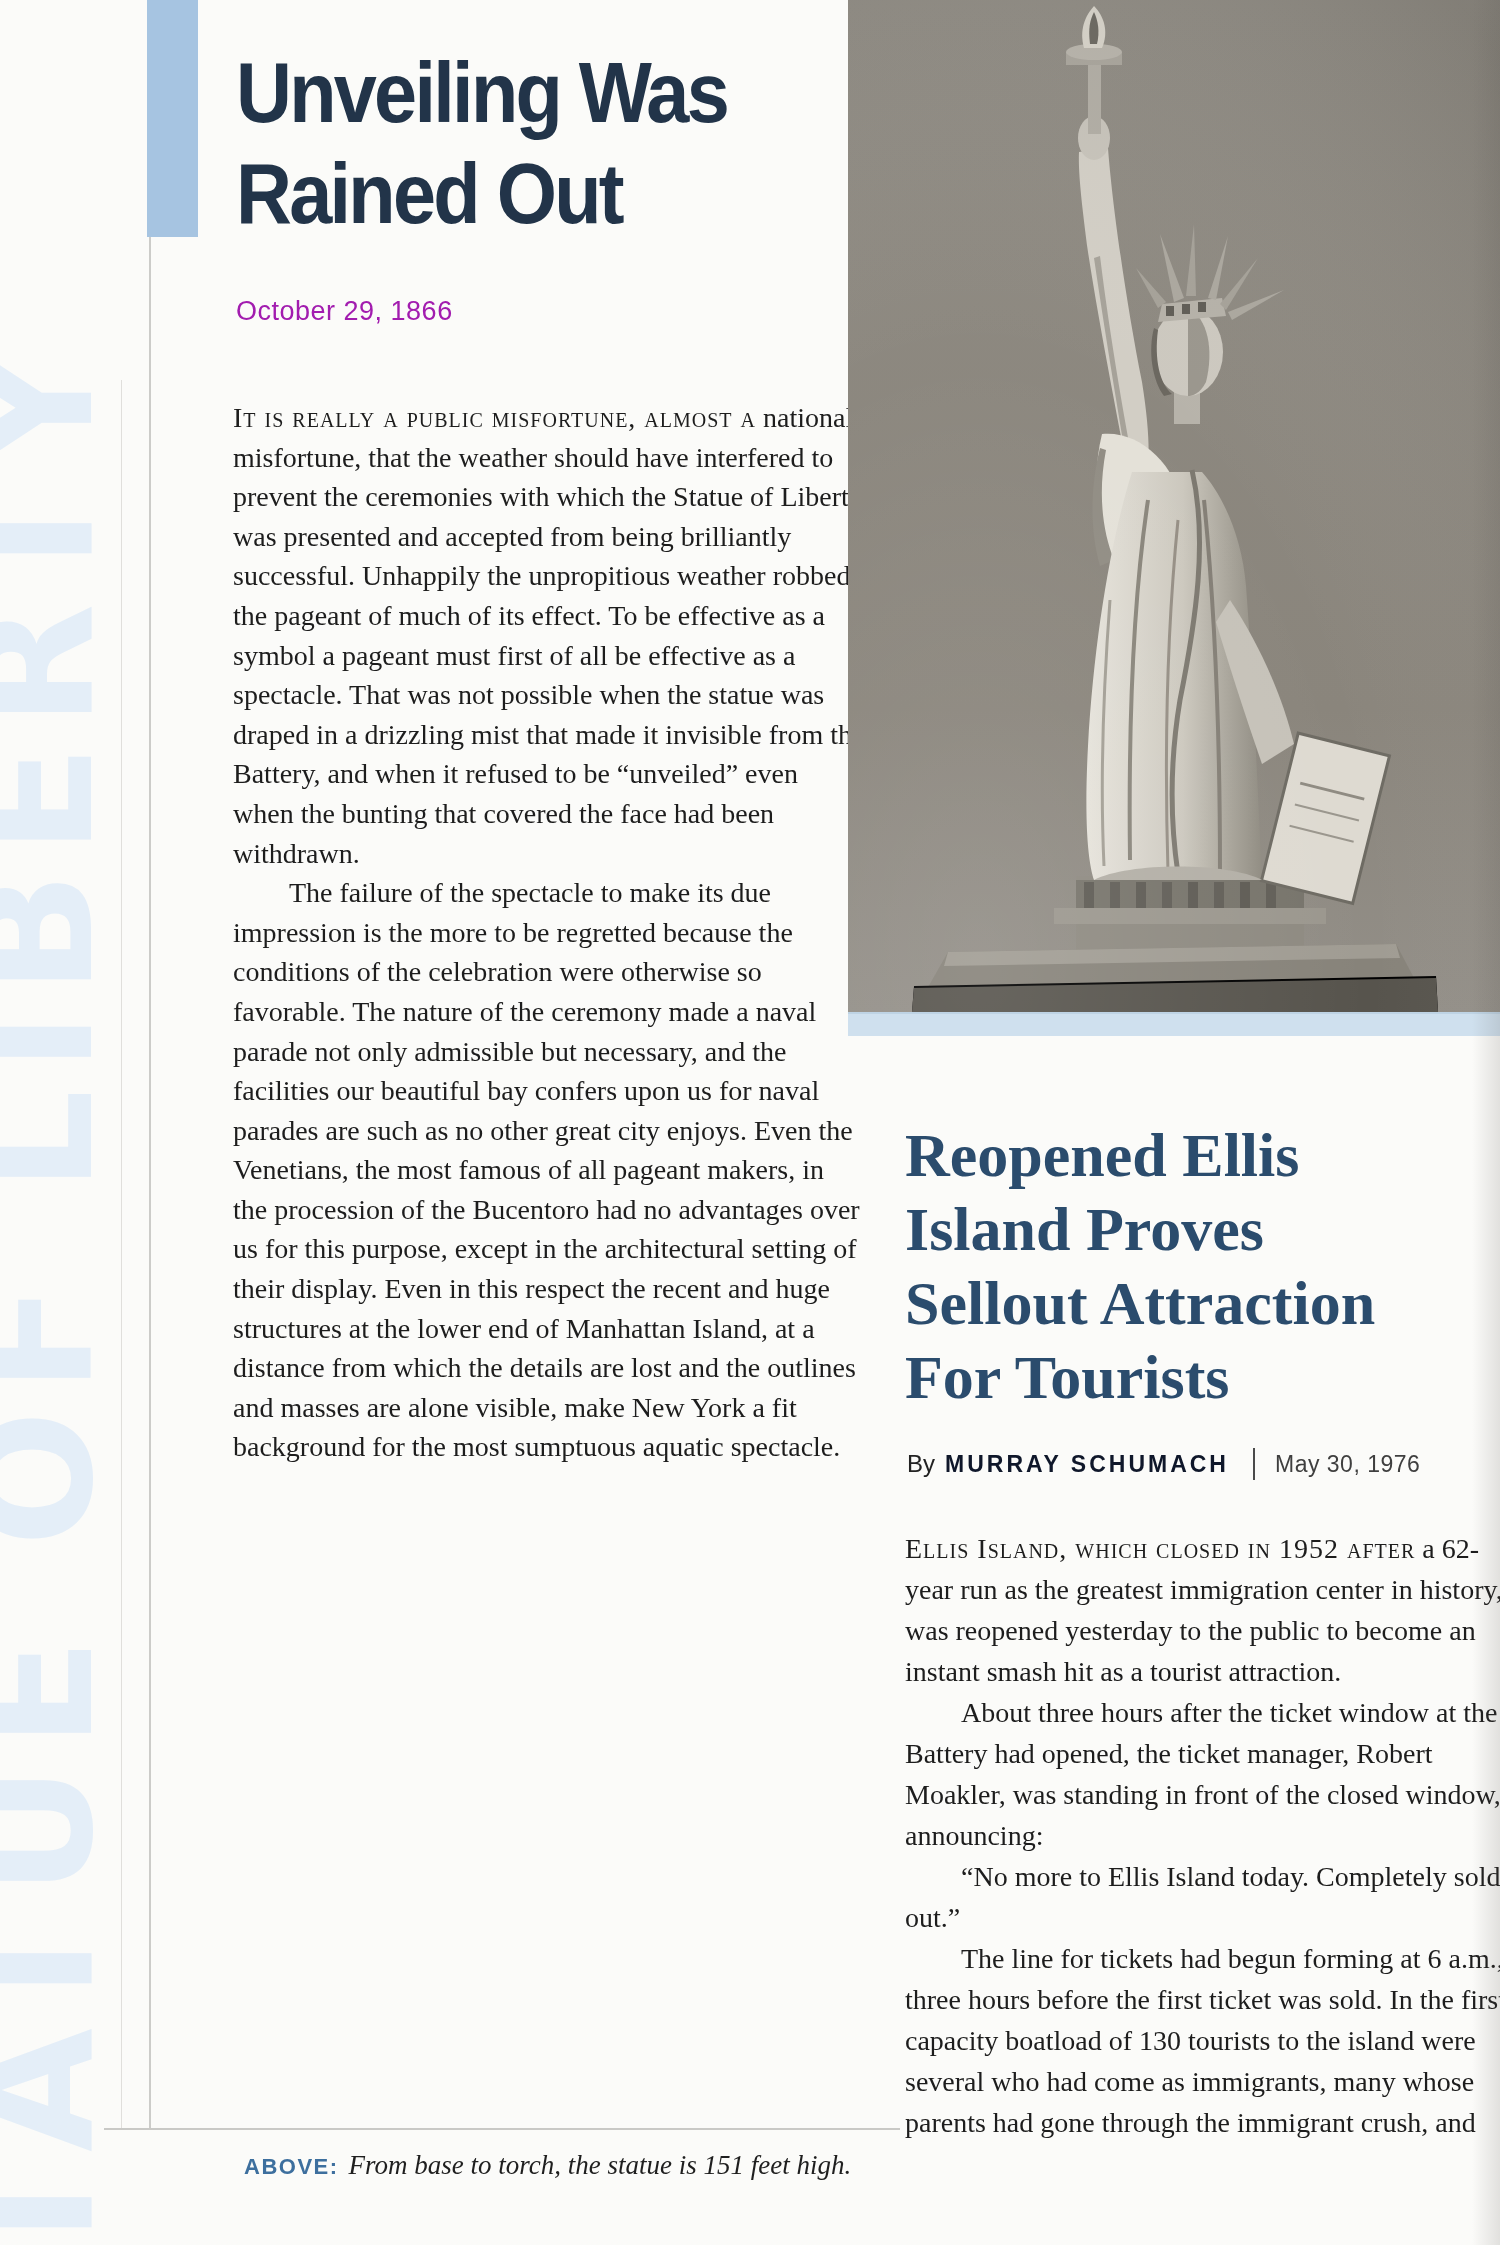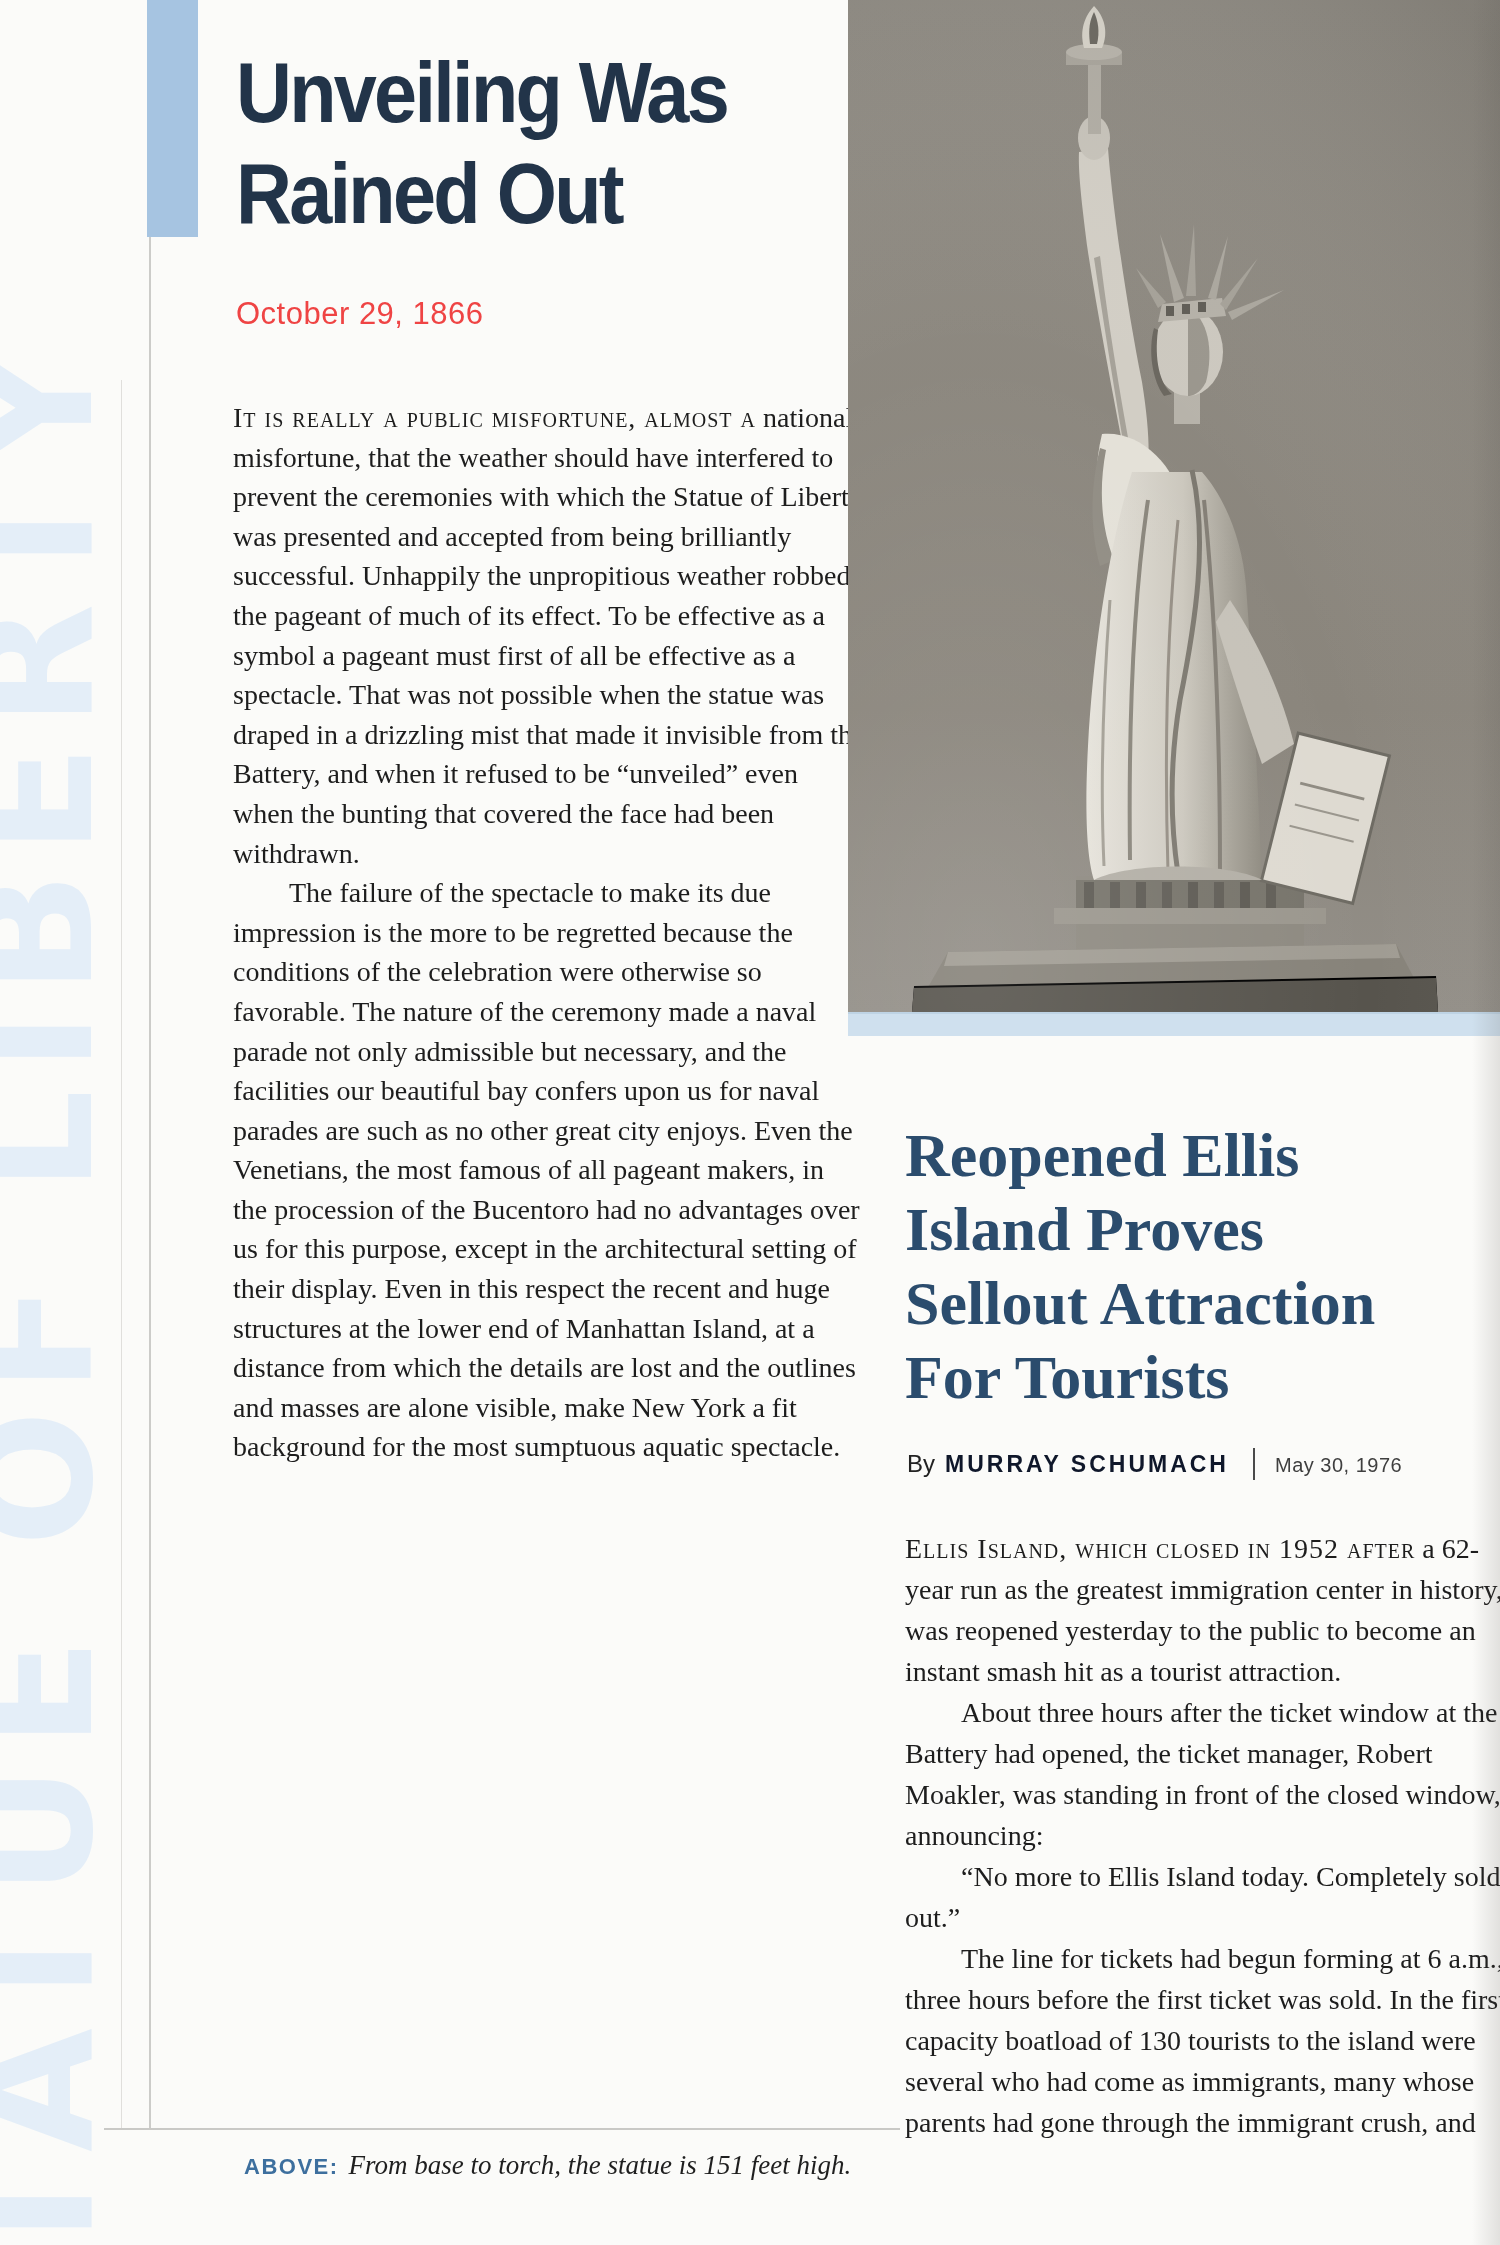--- a/index.html
+++ b/index.html
@@ -45,21 +45,21 @@
     font-size:86px;line-height:101px;
     letter-spacing:-3px;
     color:#223449;
     white-space:pre-line;
     transform:scaleX(0.9);transform-origin:0 0;
     z-index:3;
   }
   .a1-date{
     position:absolute;left:236px;top:296px;
     font-family:"Liberation Sans", sans-serif;
-    font-size:31px;color:#ef4444;letter-spacing:0.5px;
+    font-size:27px;color:#a21caf;letter-spacing:0.5px;
     z-index:3;
   }
   .a1-body{
     position:absolute;left:233px;top:398px;width:632px;
     font-size:28px;line-height:39.6px;color:#1d1d1d;
     z-index:3;
   }
   .a1-body p, .a2-body p{margin:0;padding:0;}
   .ind{text-indent:56px;}
   .lead{font-variant:small-caps;letter-spacing:1px;}
@@ -90,21 +90,21 @@
     font-size:24px;color:#222;
     z-index:5;
   }
   .a2-byline .author{
     font-weight:bold;letter-spacing:3px;font-size:23px;color:#0f172a;margin-left:10px;
   }
   .a2-byline .sep{
     display:inline-block;width:2px;height:32px;background:#4a4a4a;
     margin:0 20px 0 24px;vertical-align:-8px;
   }
-  .a2-byline .bdate{font-size:20px;color:#3f3f3f;letter-spacing:0.5px;}
+  .a2-byline .bdate{font-size:23px;color:#3f3f3f;letter-spacing:0.5px;}
   .a2-body{
     position:absolute;left:905px;top:1528px;width:602px;
     font-size:28px;line-height:41px;color:#1d1d1d;
     z-index:5;
   }
   
   .caption{
     position:absolute;left:208px;top:2150px;width:700px;z-index:3;
     font-size:27px;color:#1f1f1f;margin-left:36px;
   }

